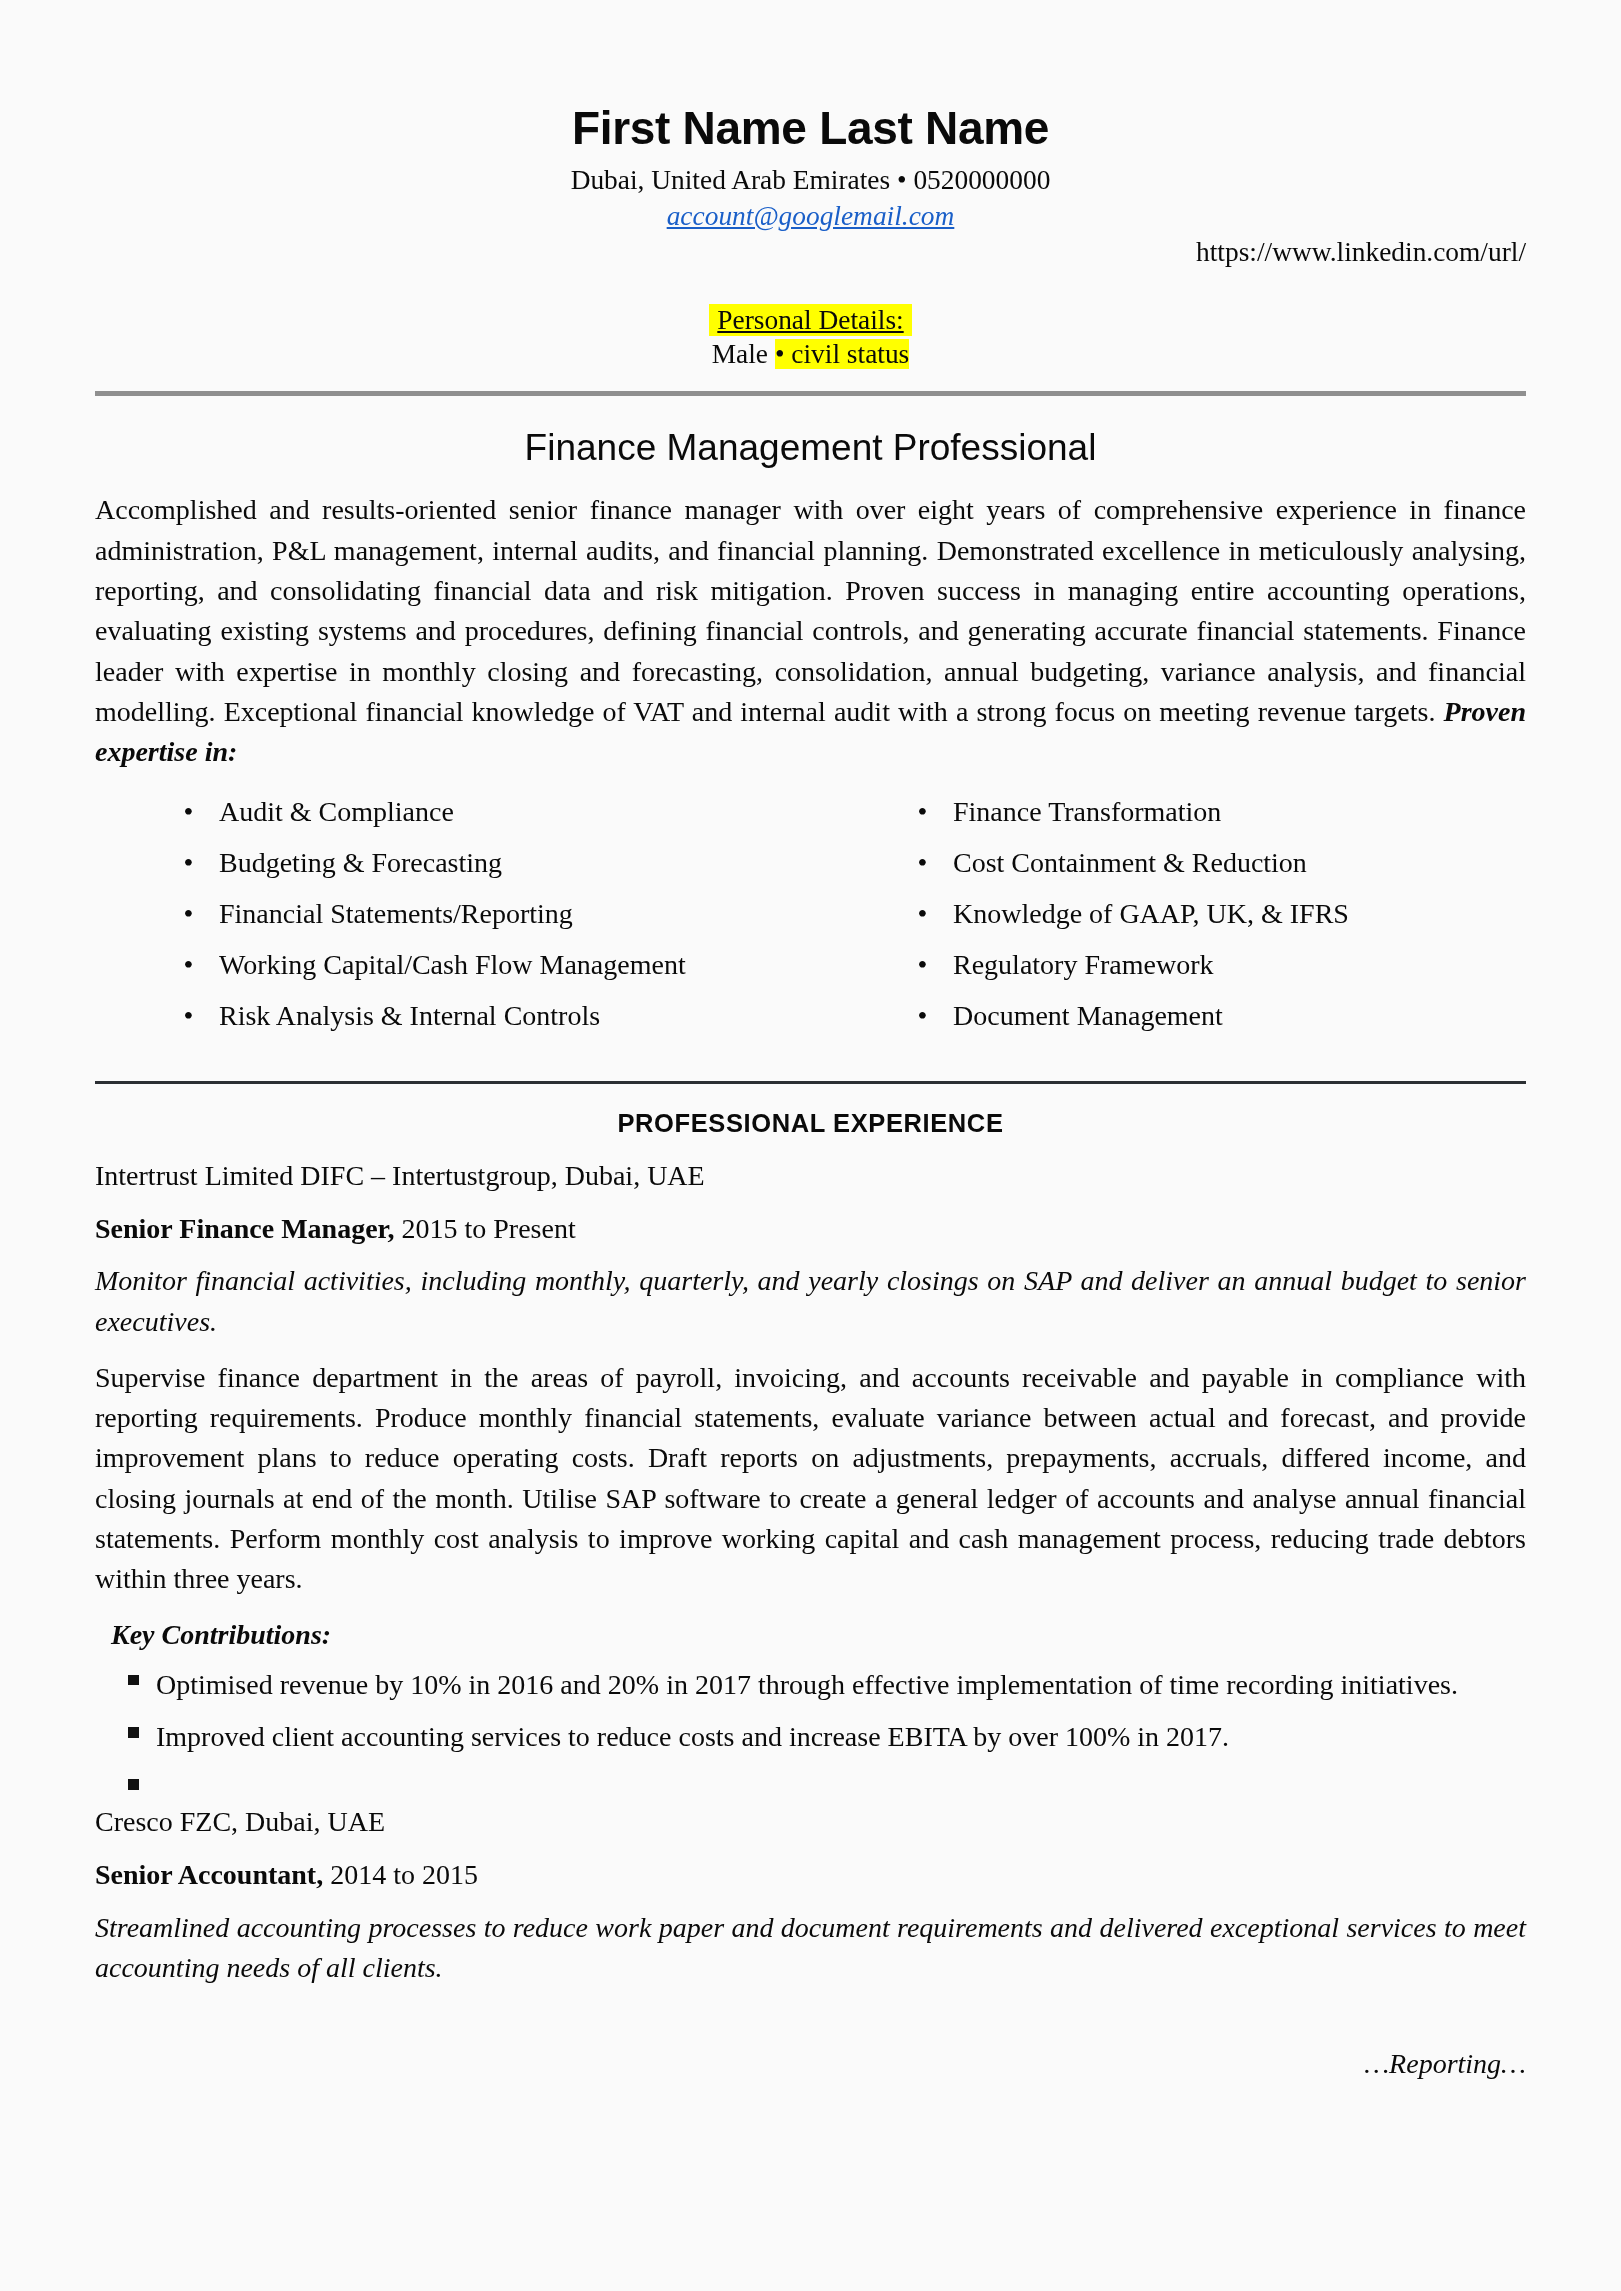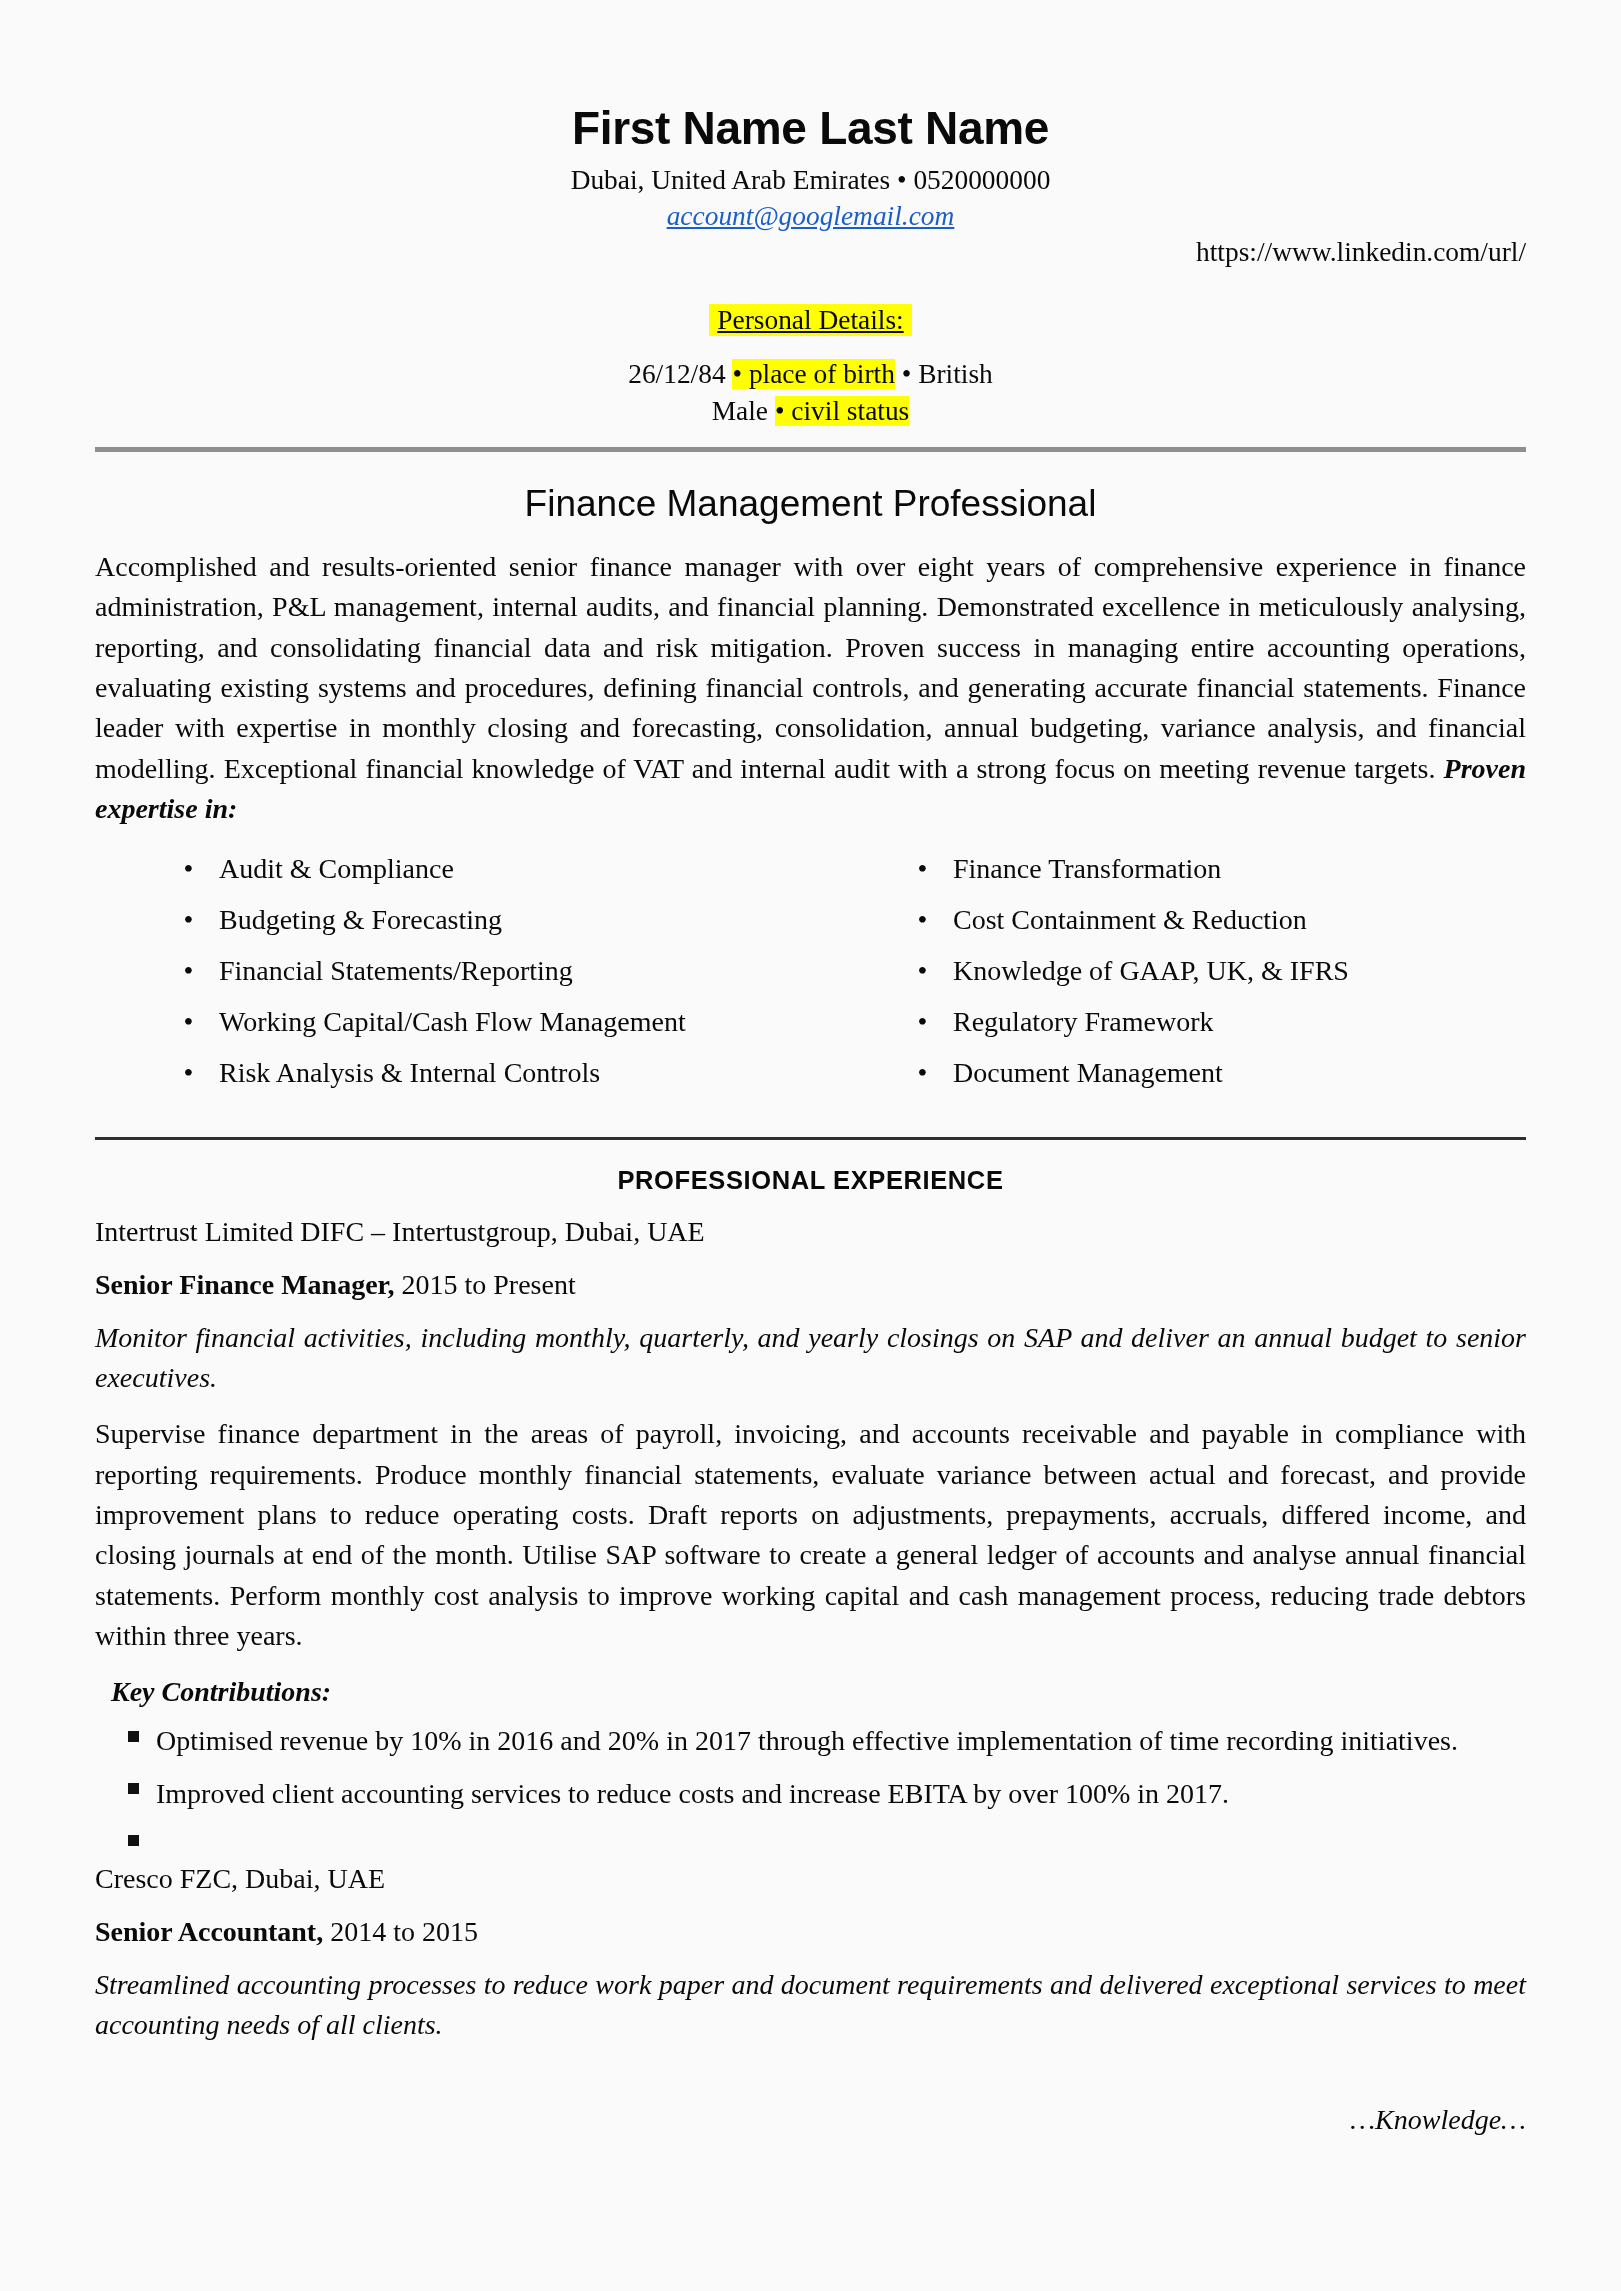--- a/index.html
+++ b/index.html
@@ -214,23 +214,20 @@
 
     <div class="name">First Name Last Name</div>
     <div class="contact-line">Dubai, United Arab Emirates • 0520000000</div>
     <div class="email-line">
       <span class="email-link">account@googlemail.com</span>
     </div>
     <div class="url-line">https://www.linkedin.com/url/</div>
 
     <div class="personal-title">
       <span>Personal Details:</span>
-    </div>
-    <div class="personal-row">
-      <span>26/12/84</span><span>&nbsp;</span><span class="hl">• place of birth</span><span>&nbsp;</span><span>• British</span>
     </div>
     <div class="personal-row second">
       <span>Male</span><span>&nbsp;</span><span class="hl">• civil status</span>
     </div>
 
     <div class="rule-gray"></div>
 
     <div class="doc-title">Finance Management Professional</div>
     <div class="para"><span>Accomplished and results-oriented senior finance manager with over eight years of comprehensive experience in finance administration, P&amp;L management, internal audits, and financial planning. Demonstrated excellence in meticulously analysing, reporting, and consolidating financial data and risk mitigation. Proven success in managing entire accounting operations, evaluating existing systems and procedures, defining financial controls, and generating accurate financial statements. Finance leader with expertise in monthly closing and forecasting, consolidation, annual budgeting, variance analysis, and financial modelling. Exceptional financial knowledge of VAT and internal audit with a strong focus on meeting revenue targets.</span> <span class="bi">Proven expertise in:</span></div>
 
@@ -264,17 +261,17 @@
     <div class="kc-list">
       <div class="kc-item"><span class="sq"></span><span>Optimised revenue by 10% in 2016 and 20% in 2017 through effective implementation of time recording initiatives.</span></div>
       <div class="kc-item"><span class="sq"></span><span>Improved client accounting services to reduce costs and increase EBITA by over 100% in 2017.</span></div>
       <div class="kc-item"><span class="sq"></span></div>
     </div>
 
     <div class="job-company" style="margin-top:45px;">Cresco FZC, Dubai, UAE</div>
     <div class="job-title"><span class="b">Senior Accountant,</span><span> 2014 to 2015</span></div>
     <div class="job-summary">Streamlined accounting processes to reduce work paper and document requirements and delivered exceptional services to meet accounting needs of all clients.</div>
 
-    <div class="continued">…Knowledge…</div>
+    <div class="continued">…Reporting…</div>
 
   </div>
 </div>
 
 
 </body></html>

